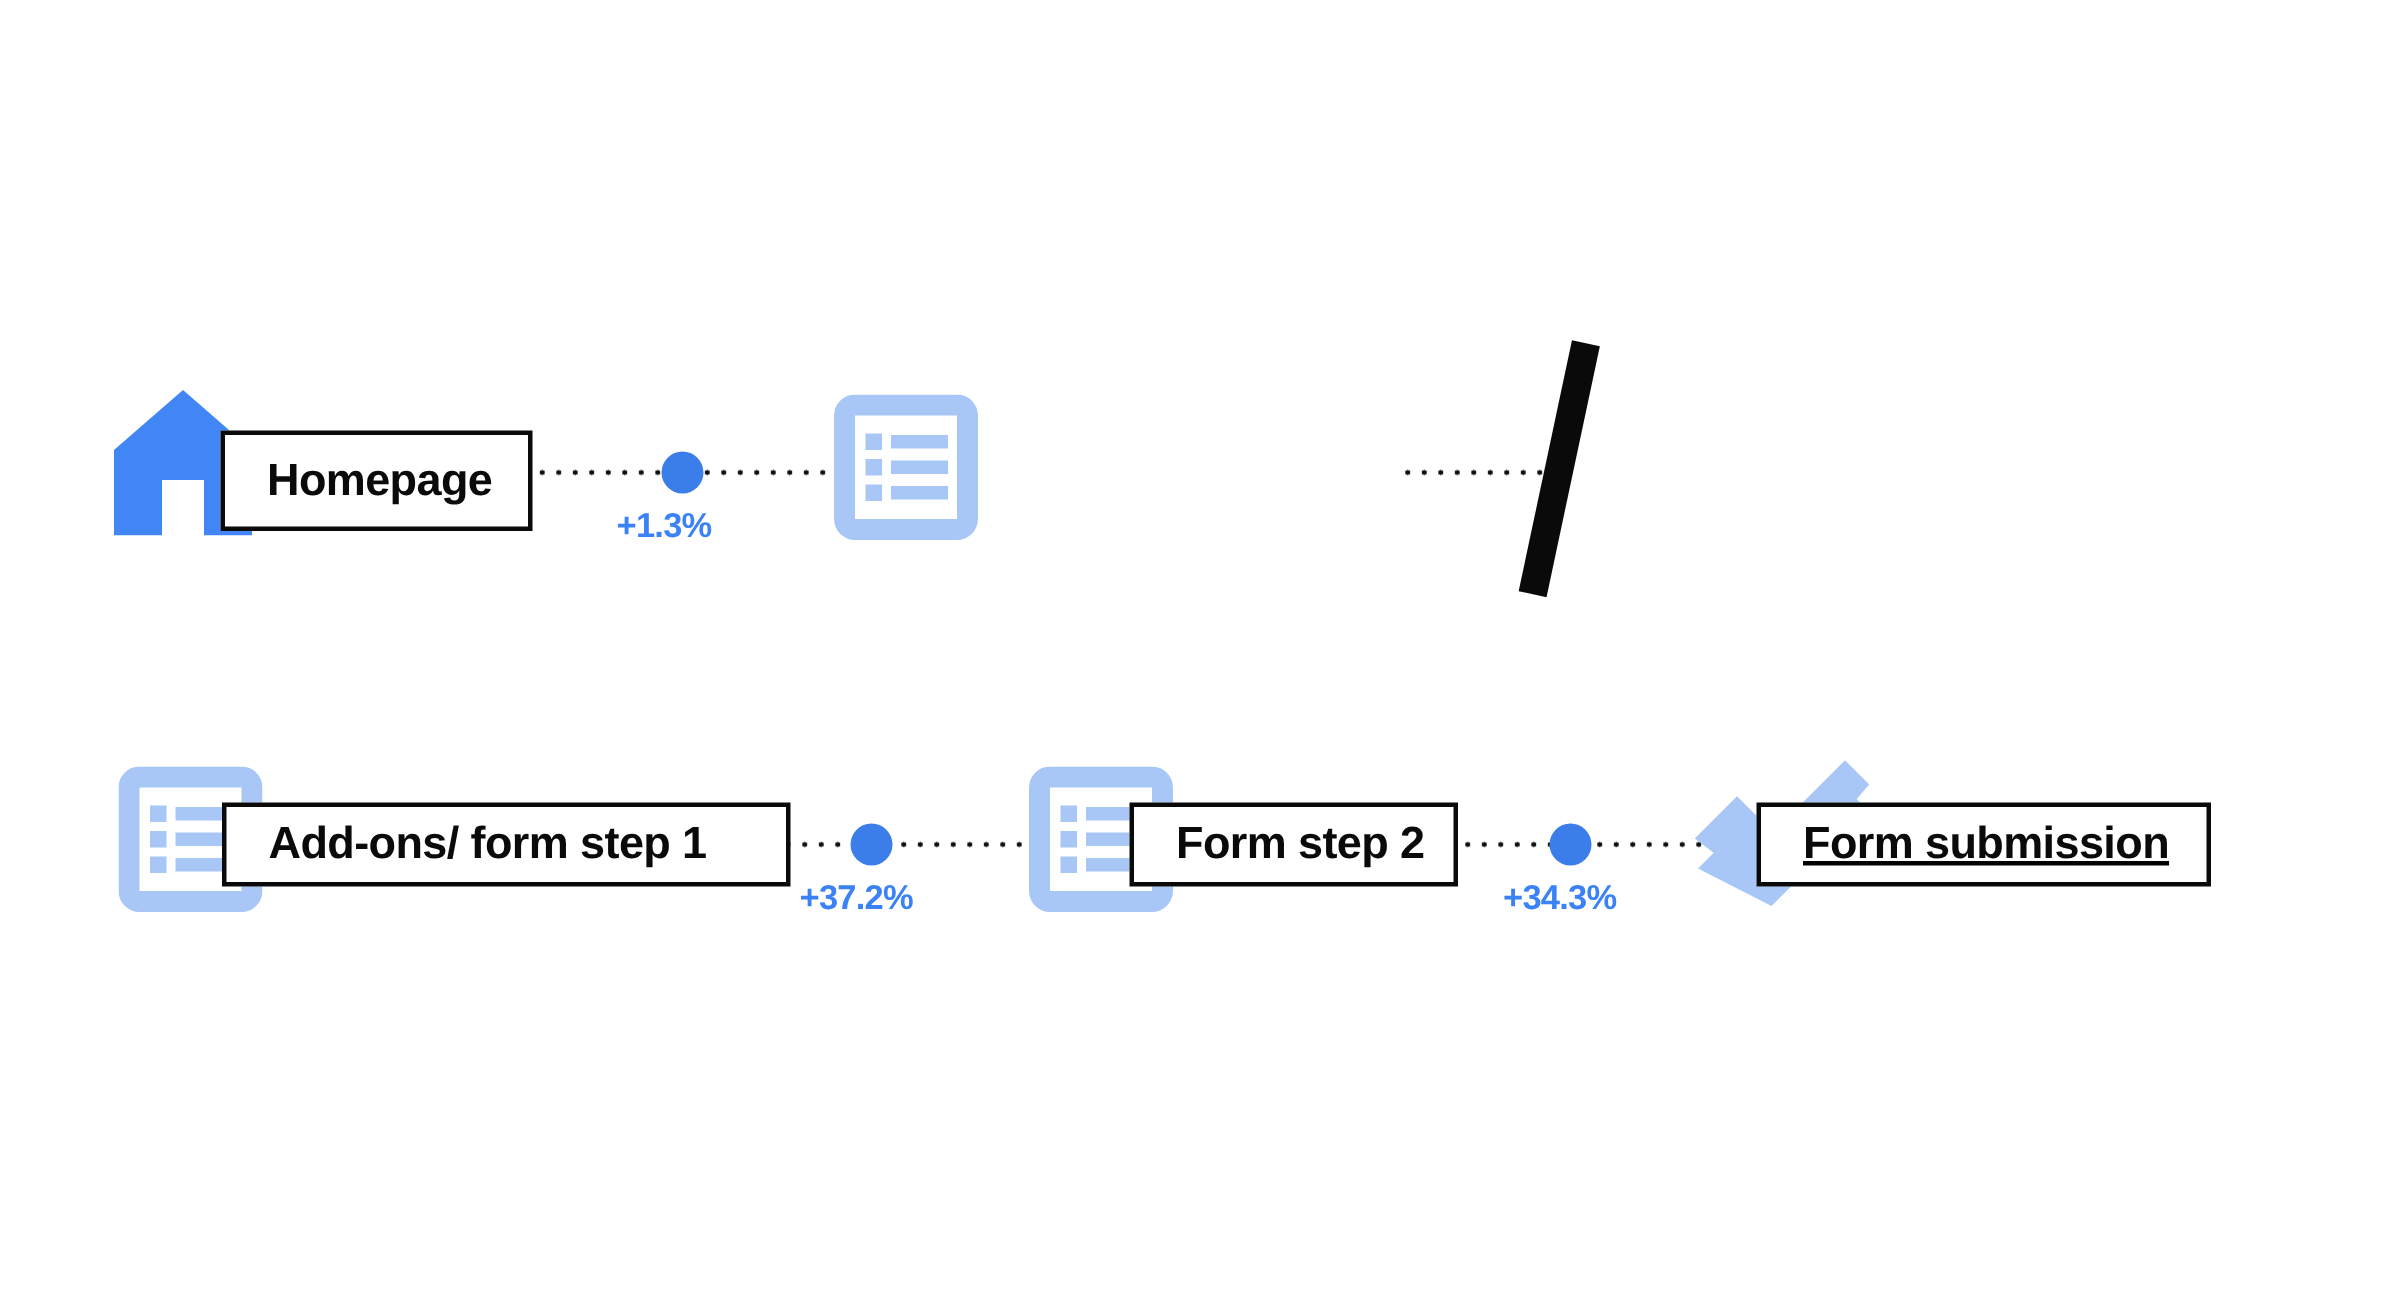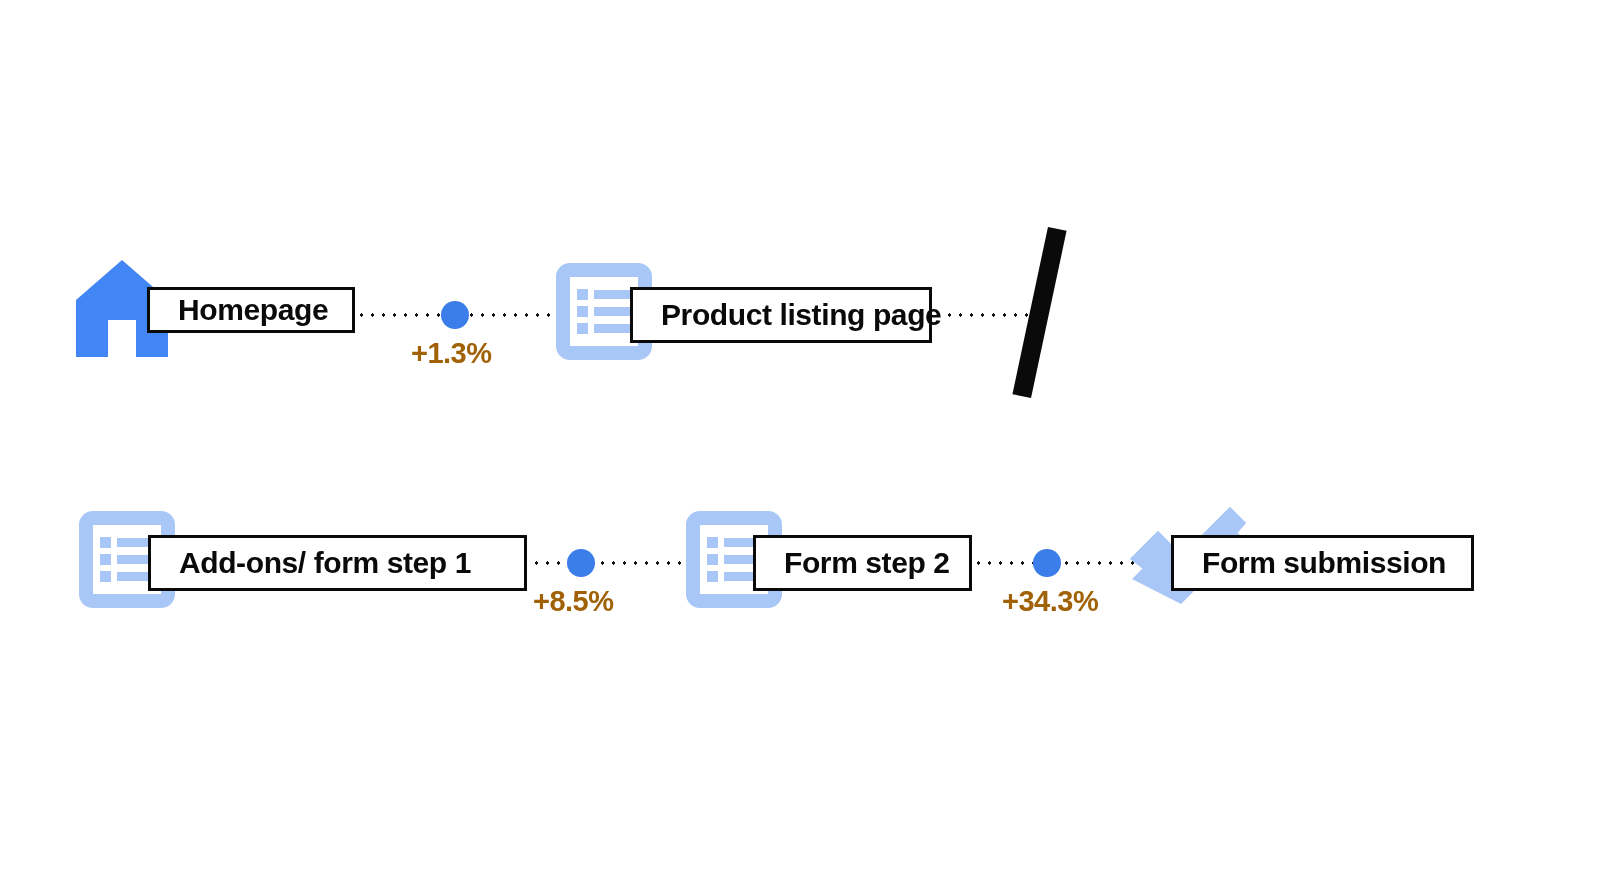--- a/index.html
+++ b/index.html
@@ -35,23 +35,23 @@
   .metric-dot {
     position: absolute;
     width: 28px;
     height: 28px;
     border-radius: 50%;
     background: #3B7DE9;
     z-index: 4;
   }
   .metric-label {
     position: absolute;
-    font-size: 29px;
+    font-size: 23px;
     font-weight: 700;
-    color: #a16207;
+    color: #3b82f6;
     letter-spacing: -0.5px;
     white-space: nowrap;
     z-index: 4;
   }
 
   
   .node-box {
     position: absolute;
     background: #ffffff;
     border: 3px solid #0a0a0a;
@@ -98,21 +98,21 @@
 <body>
 
 <div id="canvas">
 
   <div class="house-icon" style="left:76px; top:260px; width:92px; height:97px;">
     <svg width="92" height="97" viewBox="0 0 92 97" xmlns="http://www.w3.org/2000/svg">
       <path d="M46 0 L92 40 L92 97 L60 97 L60 60 L32 60 L32 97 L0 97 L0 40 Z" fill="#4285F4"></path>
     </svg>
   </div>
 
-  <div class="node-box" style="left:147px; top:287px; width:208px; height:46px;">
+  <div class="node-box" style="left:147px; top:287px; width:208px; height:67px;">
     <span class="node-label">Homepage</span>
   </div>
 
   <div class="connector" style="left:356px; top:313px; width:275px;"></div>
 
   <div class="metric-dot" style="left:441px; top:301px;"></div>
   <div class="metric-label" style="left:411px; top:337px;">+1.3%</div>
 
   <div class="list-icon" style="left:556px; top:263px; width:96px; height:97px;">
     <svg width="96" height="97" viewBox="0 0 96 97" xmlns="http://www.w3.org/2000/svg">
@@ -120,23 +120,20 @@
       <rect x="14" y="14" width="68" height="69" fill="#ffffff"></rect>
       <rect x="21" y="26" width="11" height="11" fill="#A8C7F7"></rect>
       <rect x="38" y="27" width="38" height="9" fill="#A8C7F7"></rect>
       <rect x="21" y="43" width="11" height="11" fill="#A8C7F7"></rect>
       <rect x="38" y="44" width="38" height="9" fill="#A8C7F7"></rect>
       <rect x="21" y="60" width="11" height="11" fill="#A8C7F7"></rect>
       <rect x="38" y="61" width="38" height="9" fill="#A8C7F7"></rect>
     </svg>
   </div>
 
-  <div class="node-box" style="left:630px; top:287px; width:302px; height:56px;">
-    <span class="node-label">Product listing page</span>
-  </div>
 
   <div class="connector" style="left:933px; top:313px; width:115px;"></div>
 
   <div class="slash-mark" style="left:1030px; top:227px; width:19px; height:171px; transform: rotate(12deg); transform-origin: 50% 50%;"></div>
 
   <div class="list-icon" style="left:79px; top:511px; width:96px; height:97px;">
     <svg width="96" height="97" viewBox="0 0 96 97" xmlns="http://www.w3.org/2000/svg">
       <rect x="0" y="0" width="96" height="97" rx="14" fill="#A8C7F7"></rect>
       <rect x="14" y="14" width="68" height="69" fill="#ffffff"></rect>
       <rect x="21" y="26" width="11" height="11" fill="#A8C7F7"></rect>
@@ -148,21 +145,21 @@
     </svg>
   </div>
 
   <div class="node-box" style="left:148px; top:535px; width:379px; height:56px;">
     <span class="node-label">Add-ons/ form step 1</span>
   </div>
 
   <div class="connector" style="left:476px; top:561px; width:285px;"></div>
 
   <div class="metric-dot" style="left:567px; top:549px;"></div>
-  <div class="metric-label" style="left:533px; top:585px;">+8.5%</div>
+  <div class="metric-label" style="left:533px; top:585px;">+37.2%</div>
 
   <div class="list-icon" style="left:686px; top:511px; width:96px; height:97px;">
     <svg width="96" height="97" viewBox="0 0 96 97" xmlns="http://www.w3.org/2000/svg">
       <rect x="0" y="0" width="96" height="97" rx="14" fill="#A8C7F7"></rect>
       <rect x="14" y="14" width="68" height="69" fill="#ffffff"></rect>
       <rect x="21" y="26" width="11" height="11" fill="#A8C7F7"></rect>
       <rect x="38" y="27" width="38" height="9" fill="#A8C7F7"></rect>
       <rect x="21" y="43" width="11" height="11" fill="#A8C7F7"></rect>
       <rect x="38" y="44" width="38" height="9" fill="#A8C7F7"></rect>
       <rect x="21" y="60" width="11" height="11" fill="#A8C7F7"></rect>
@@ -181,17 +178,17 @@
 
   <div class="check-icon" style="left:1124px; top:504px; width:125px; height:122px;">
     <svg width="125" height="122" viewBox="0 0 125 122" xmlns="http://www.w3.org/2000/svg">
       <path d="M8 57 L32 33 L57 58 L109 6 L121 18 L57 82 Z" fill="#A8C7F7" transform="translate(0,18) scale(1.0)"></path>
       <path d="M6 55 L34 27 L58 51 L106 3 L122 19 L58 83 Z" fill="#A8C7F7"></path>
       <path d="M6 55 L34 27 L58 51 L58 95 Z" fill="#A8C7F7"></path>
       <path d="M58 51 L106 3 L122 19 L58 95 Z" fill="#A8C7F7"></path>
     </svg>
   </div>
 
-  <div class="node-box" style="left:1171px; top:535px; width:303px; height:56px;">
+  <div class="node-box" style="left:1171px; top:535px; width:303px; height:56px;text-decoration:underline;">
     <span class="node-label">Form submission</span>
   </div>
 
 </div>
 
 </body></html>

